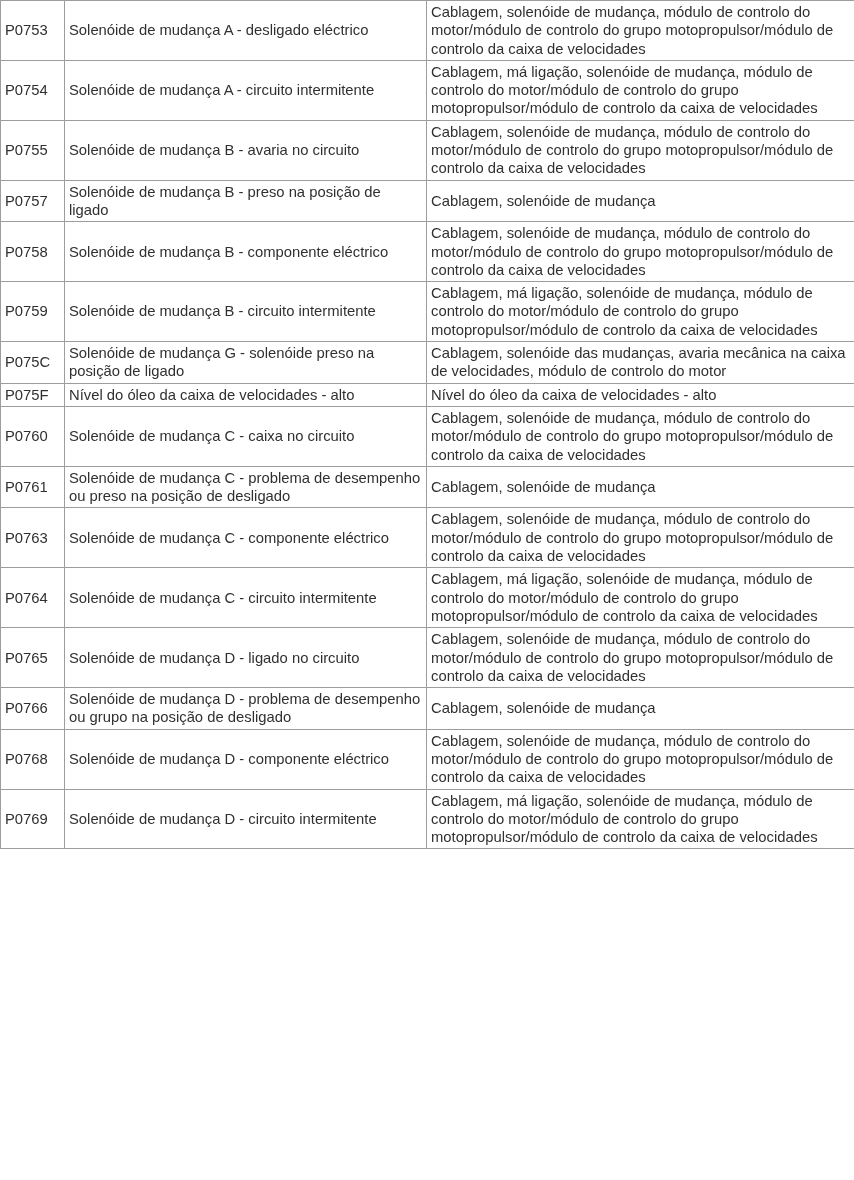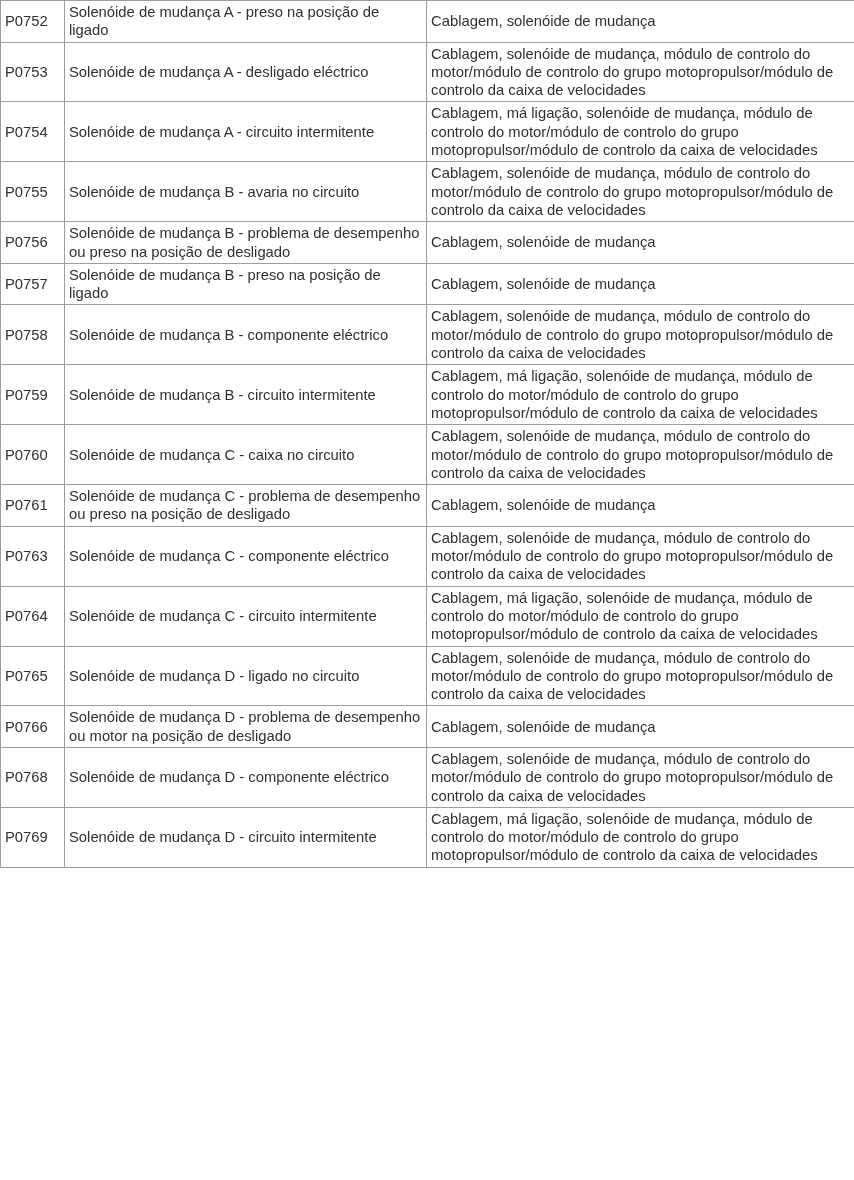--- a/index.html
+++ b/index.html
@@ -36,58 +36,58 @@
 
 <div class="page">
   <table class="dtc-table">
     <colgroup>
       <col class="w-code">
       <col class="w-desc">
       <col class="w-causes">
     </colgroup>
     <tbody>
         <tr>
-          <td class="col-code">P0752</td>
-          <td class="col-description">Solenóide de mudança A - preso na posição de ligado</td>
-          <td class="col-causes">Cablagem, solenóide de mudança</td>
-        </tr>
-        <tr>
           <td class="col-code">P0753</td>
           <td class="col-description">Solenóide de mudança A - desligado eléctrico</td>
           <td class="col-causes">Cablagem, solenóide de mudança, módulo de controlo do motor/módulo de controlo do grupo motopropulsor/módulo de controlo da caixa de velocidades</td>
         </tr>
         <tr>
           <td class="col-code">P0754</td>
           <td class="col-description">Solenóide de mudança A - circuito intermitente</td>
           <td class="col-causes">Cablagem, má ligação, solenóide de mudança, módulo de controlo do motor/módulo de controlo do grupo motopropulsor/módulo de controlo da caixa de velocidades</td>
         </tr>
         <tr>
           <td class="col-code">P0755</td>
           <td class="col-description">Solenóide de mudança B - avaria no circuito</td>
           <td class="col-causes">Cablagem, solenóide de mudança, módulo de controlo do motor/módulo de controlo do grupo motopropulsor/módulo de controlo da caixa de velocidades</td>
         </tr>
         <tr>
-          <td class="col-code">P0756</td>
-          <td class="col-description">Solenóide de mudança B - problema de desempenho ou preso na posição de desligado</td>
-          <td class="col-causes">Cablagem, solenóide de mudança</td>
-        </tr>
-        <tr>
           <td class="col-code">P0757</td>
           <td class="col-description">Solenóide de mudança B - preso na posição de ligado</td>
           <td class="col-causes">Cablagem, solenóide de mudança</td>
         </tr>
         <tr>
           <td class="col-code">P0758</td>
           <td class="col-description">Solenóide de mudança B - componente eléctrico</td>
           <td class="col-causes">Cablagem, solenóide de mudança, módulo de controlo do motor/módulo de controlo do grupo motopropulsor/módulo de controlo da caixa de velocidades</td>
         </tr>
         <tr>
           <td class="col-code">P0759</td>
           <td class="col-description">Solenóide de mudança B - circuito intermitente</td>
           <td class="col-causes">Cablagem, má ligação, solenóide de mudança, módulo de controlo do motor/módulo de controlo do grupo motopropulsor/módulo de controlo da caixa de velocidades</td>
+        </tr>
+        <tr>
+          <td class="col-code">P075C</td>
+          <td class="col-description">Solenóide de mudança G - solenóide preso na posição de ligado</td>
+          <td class="col-causes">Cablagem, solenóide das mudanças, avaria mecânica na caixa de velocidades, módulo de controlo do motor</td>
+        </tr>
+        <tr>
+          <td class="col-code">P075F</td>
+          <td class="col-description">Nível do óleo da caixa de velocidades - alto</td>
+          <td class="col-causes">Nível do óleo da caixa de velocidades - alto</td>
         </tr>
         <tr>
           <td class="col-code">P0760</td>
           <td class="col-description">Solenóide de mudança C - caixa no circuito</td>
           <td class="col-causes">Cablagem, solenóide de mudança, módulo de controlo do motor/módulo de controlo do grupo motopropulsor/módulo de controlo da caixa de velocidades</td>
         </tr>
         <tr>
           <td class="col-code">P0761</td>
           <td class="col-description">Solenóide de mudança C - problema de desempenho ou preso na posição de desligado</td>
           <td class="col-causes">Cablagem, solenóide de mudança</td>
@@ -102,21 +102,21 @@
           <td class="col-description">Solenóide de mudança C - circuito intermitente</td>
           <td class="col-causes">Cablagem, má ligação, solenóide de mudança, módulo de controlo do motor/módulo de controlo do grupo motopropulsor/módulo de controlo da caixa de velocidades</td>
         </tr>
         <tr>
           <td class="col-code">P0765</td>
           <td class="col-description">Solenóide de mudança D - ligado no circuito</td>
           <td class="col-causes">Cablagem, solenóide de mudança, módulo de controlo do motor/módulo de controlo do grupo motopropulsor/módulo de controlo da caixa de velocidades</td>
         </tr>
         <tr>
           <td class="col-code">P0766</td>
-          <td class="col-description">Solenóide de mudança D - problema de desempenho ou motor na posição de desligado</td>
+          <td class="col-description">Solenóide de mudança D - problema de desempenho ou grupo na posição de desligado</td>
           <td class="col-causes">Cablagem, solenóide de mudança</td>
         </tr>
         <tr>
           <td class="col-code">P0768</td>
           <td class="col-description">Solenóide de mudança D - componente eléctrico</td>
           <td class="col-causes">Cablagem, solenóide de mudança, módulo de controlo do motor/módulo de controlo do grupo motopropulsor/módulo de controlo da caixa de velocidades</td>
         </tr>
         <tr>
           <td class="col-code">P0769</td>
           <td class="col-description">Solenóide de mudança D - circuito intermitente</td>

